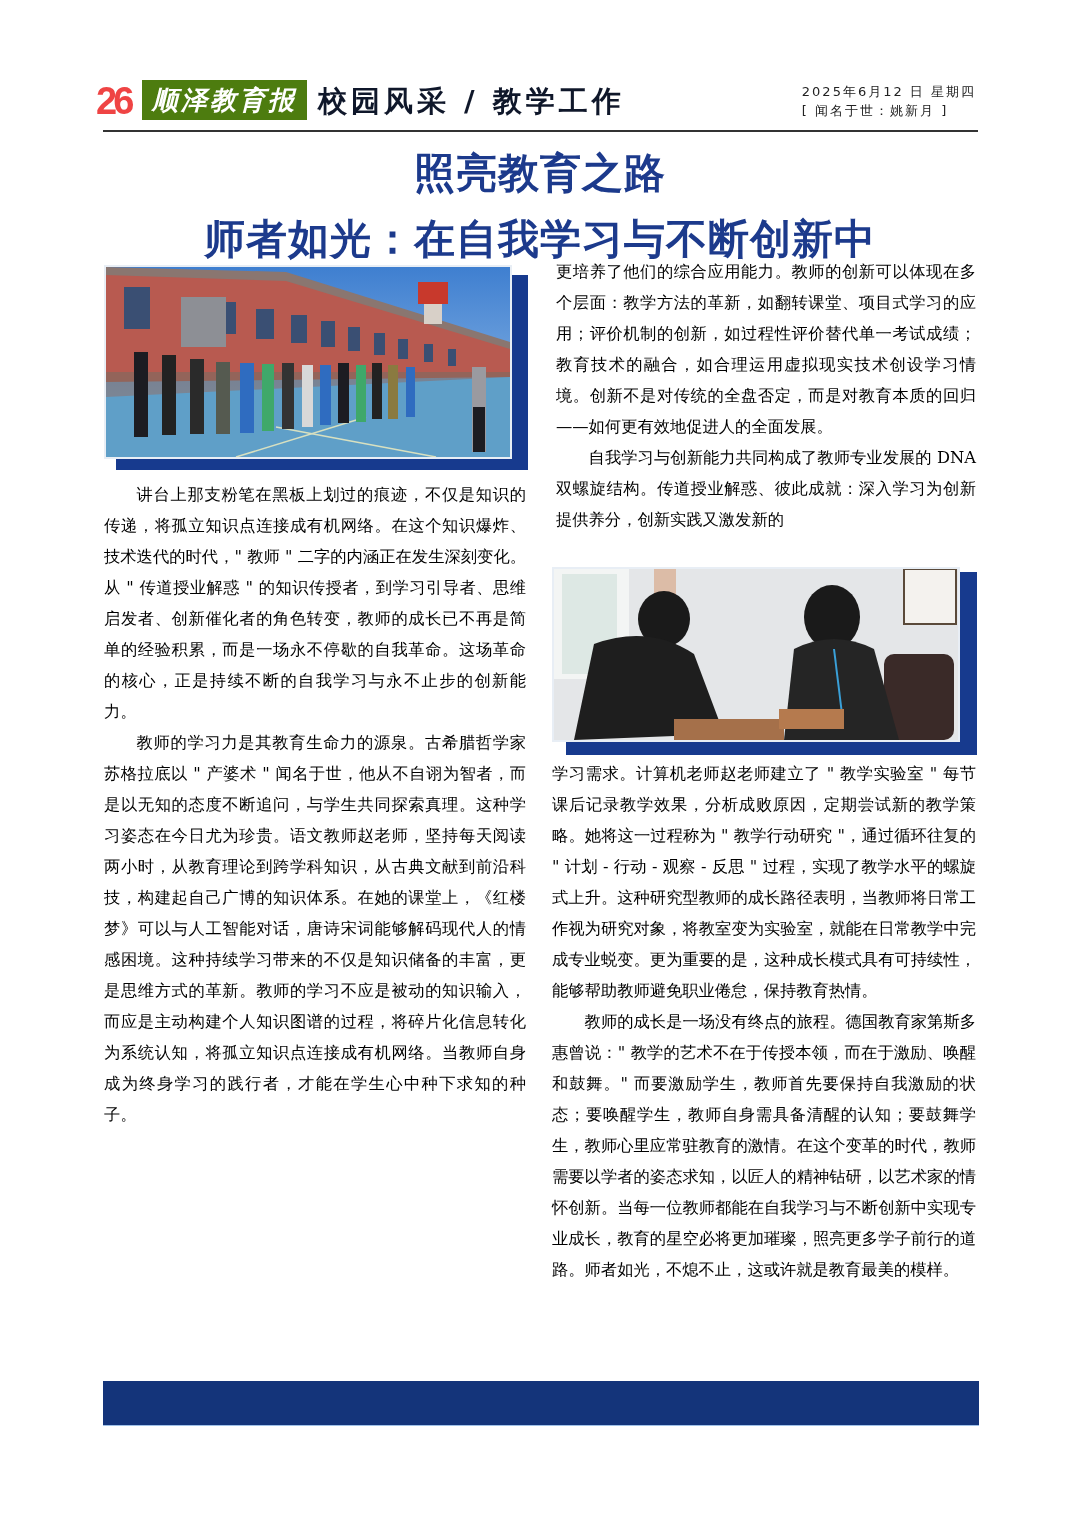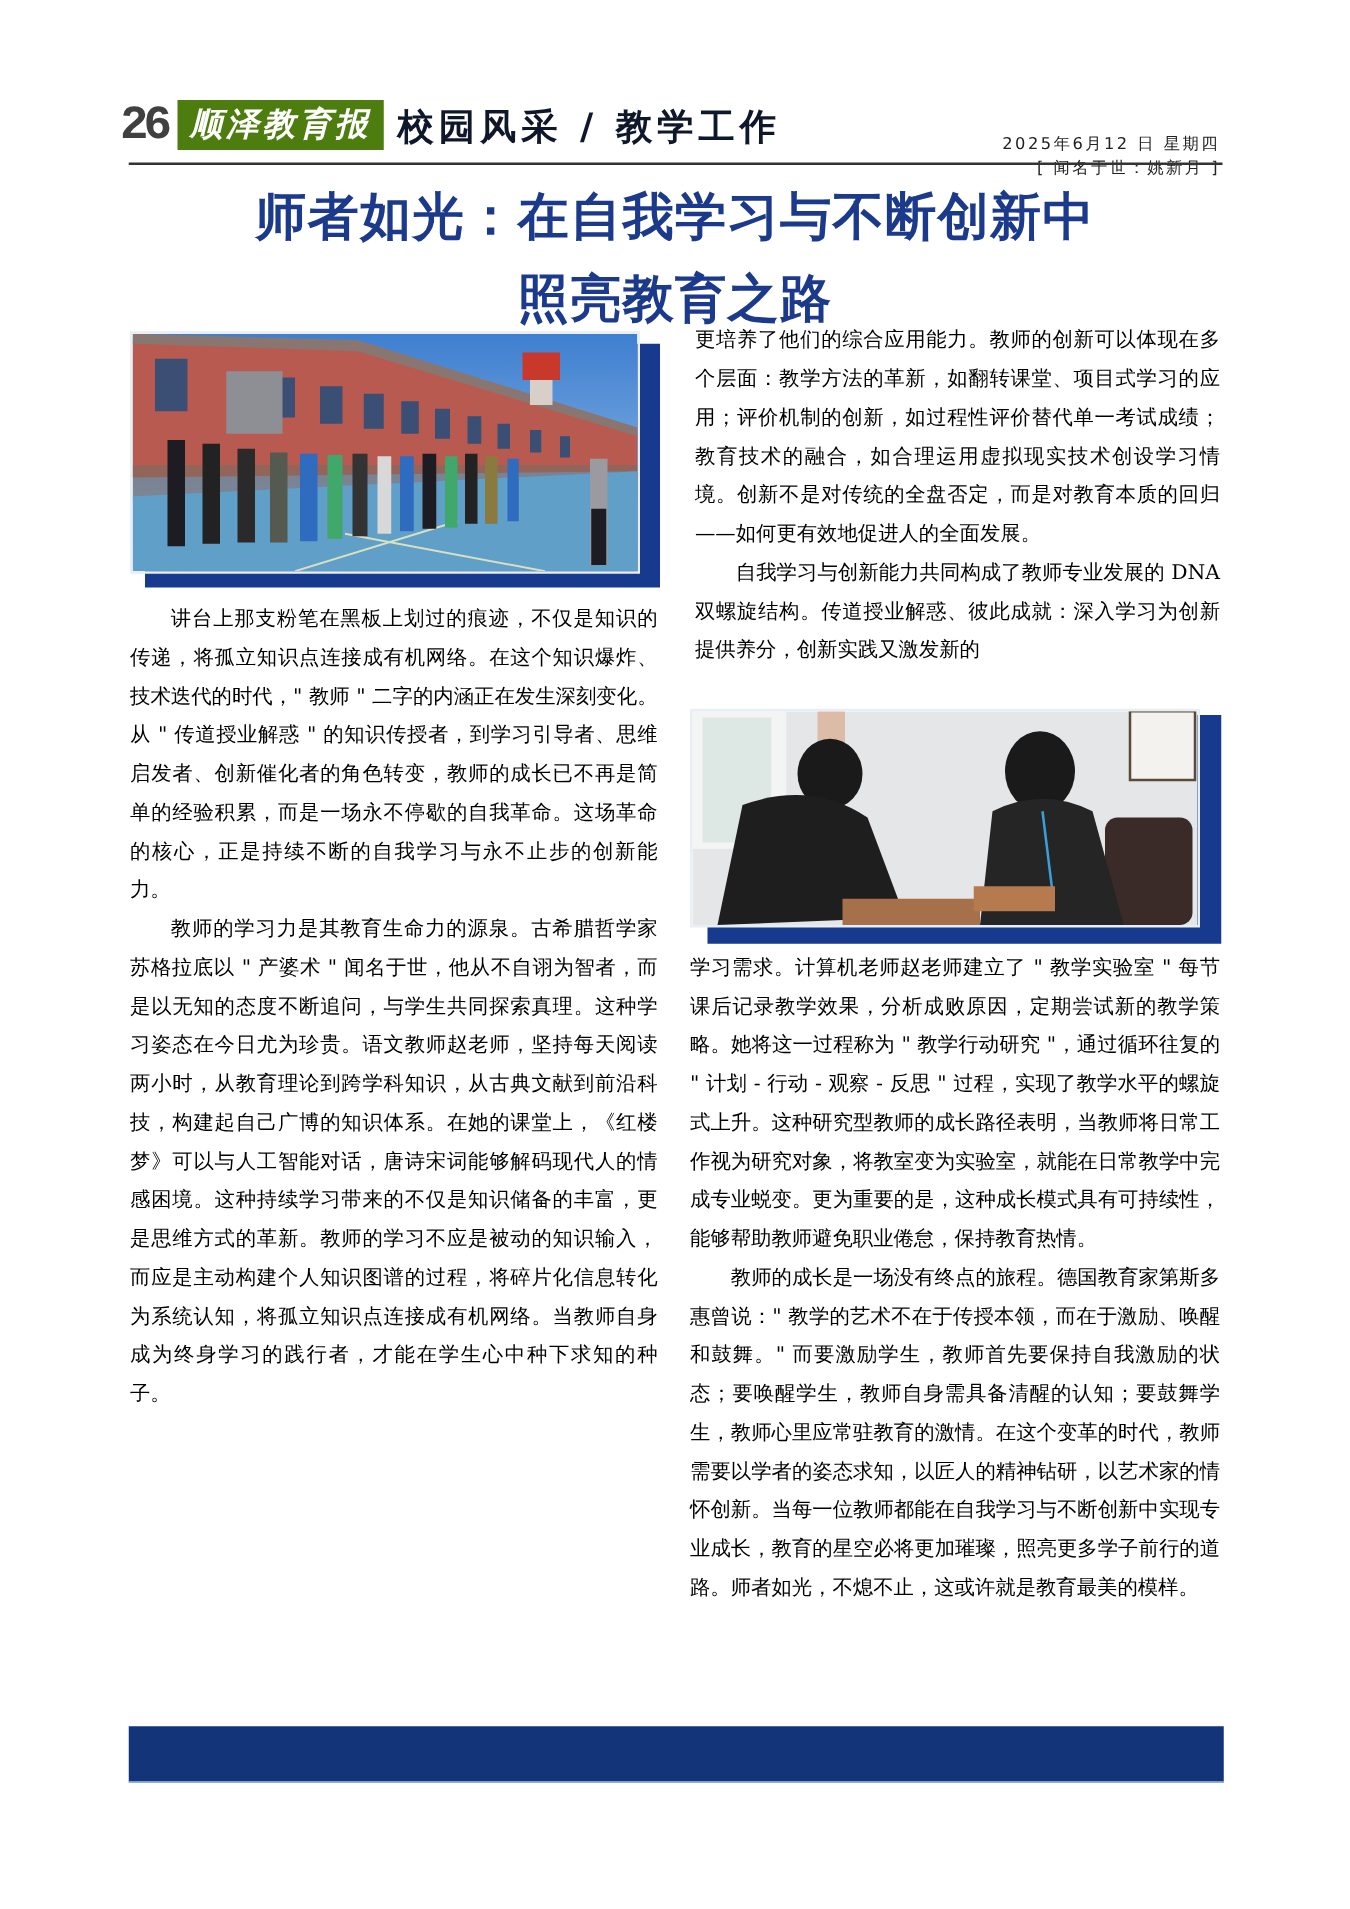--- a/index.html
+++ b/index.html
@@ -3,24 +3,24 @@
 <meta charset="utf-8">
 <style>
   html, body { margin: 0; padding: 0; }
   body {
     width: 1080px; height: 1527px; background: #ffffff; position: relative; overflow: hidden;
     font-family: "DejaVu Serif", "Liberation Serif", serif; color: #2a2a2a;
   }
   .abs { position: absolute; }
 
   
-  .page-num { left: 96px; top: 80px; font-family: Liberation Mono, monospace; font-weight: bold; font-size: 38px; letter-spacing: -4px; color: #404040; line-height: 42px; }
+  .page-num { left: 96px; top: 80px; font-family: Liberation Sans, sans-serif; font-weight: bold; font-size: 38px; letter-spacing: -4px; color: #ef4444; line-height: 42px; }
   .masthead { left: 142px; top: 80px; width: 165px; height: 40px; background: #4d7c0f; color: #fff; font-family: "DejaVu Serif", serif; font-weight: bold; font-size: 26px; line-height: 40px; text-align: center; letter-spacing: 3px; font-style: italic; }
   .section-title { left: 318px; top: 82px; font-family: "DejaVu Sans", "Liberation Sans", sans-serif; font-weight: bold; font-size: 29px; line-height: 38px; letter-spacing: 4px; color: #0f172a; }
-  .dateline { right: 104px; top: 82px; font-family: "DejaVu Sans", "Liberation Sans", sans-serif; font-size: 13px; letter-spacing: 2px; color: #222; text-align: right; line-height: 19px; margin-top: 24px; }
+  .dateline { right: 104px; top: 82px; font-family: "DejaVu Sans", "Liberation Sans", sans-serif; font-size: 13px; letter-spacing: 2px; color: #222; line-height: 19px; }
   .header-rule { left: 103px; top: 130px; width: 875px; height: 2px; background: #333; }
 
   
   .headline { left: 100px; top: 140px; width: 880px; text-align: center; font-family: "DejaVu Sans", "Liberation Sans", sans-serif; font-weight: bold; color: #1c3a8c; font-size: 41px; line-height: 66px; letter-spacing: 1px; }
 
   
   .photo-frame { background: #173a8e; }
   .photo { overflow: hidden; border: 2px solid #e8eef5; }
   .photo1 { left: 104px; top: 265px; width: 404px; height: 190px;
     background:
@@ -44,22 +44,22 @@
 <div class="abs page-num">26</div>
 <div class="abs masthead">顺泽教育报</div>
 <div class="abs section-title">校园风采 / 教学工作</div>
 <div class="abs dateline">
   <div>2025年6月12 日  星期四</div>
   <div>[ 闻名于世：姚新月 ]</div>
 </div>
 <div class="abs header-rule"></div>
 
 <div class="abs headline">
+  <div>照亮教育之路</div>
   <div>师者如光：在自我学习与不断创新中</div>
-  <div>照亮教育之路</div>
 </div>
 
 <div class="abs photo-frame" style="left:116px; top:275px; width:412px; height:195px;"></div>
 <div class="abs photo photo1">
   <svg width="404" height="190" viewBox="0 0 404 190">
     <defs>
       <linearGradient id="sky1" x1="0" y1="0" x2="0" y2="1">
         <stop offset="0" stop-color="#3f7fd0"></stop>
           <stop offset="1" stop-color="#9cc3ea"></stop>
       </linearGradient>

